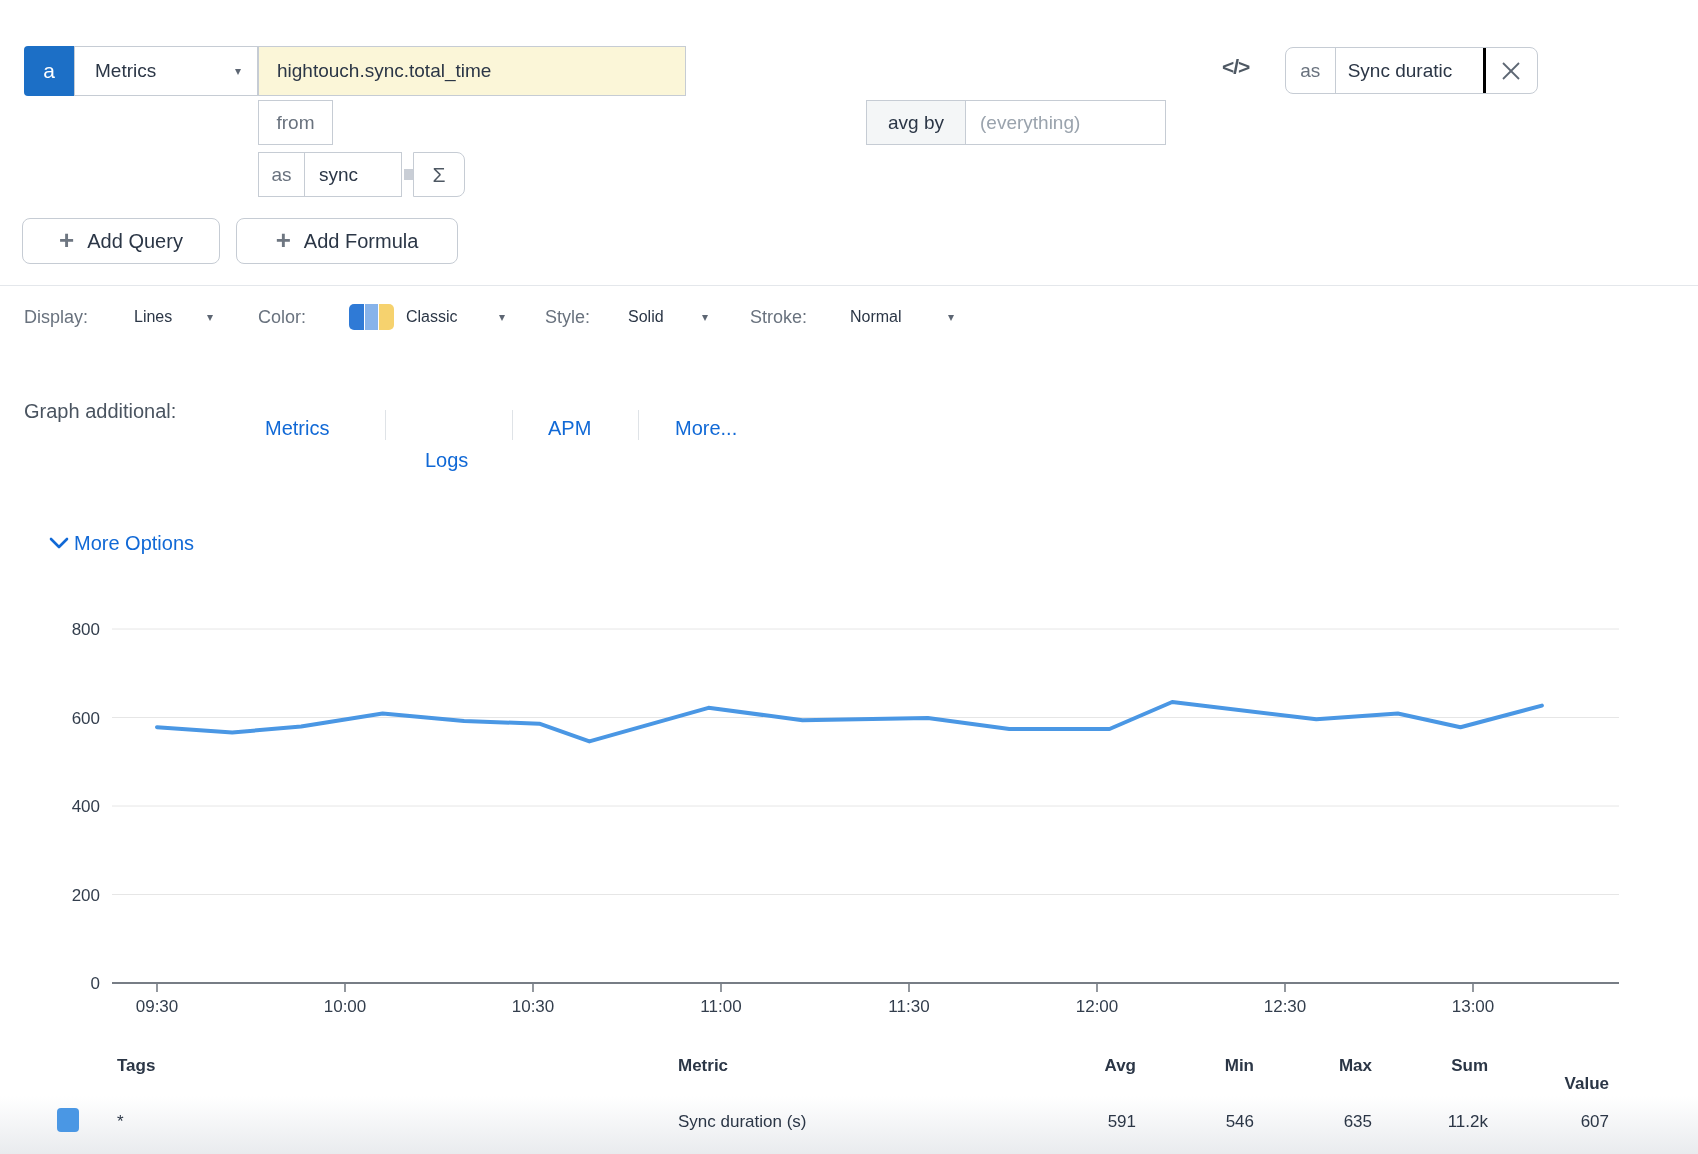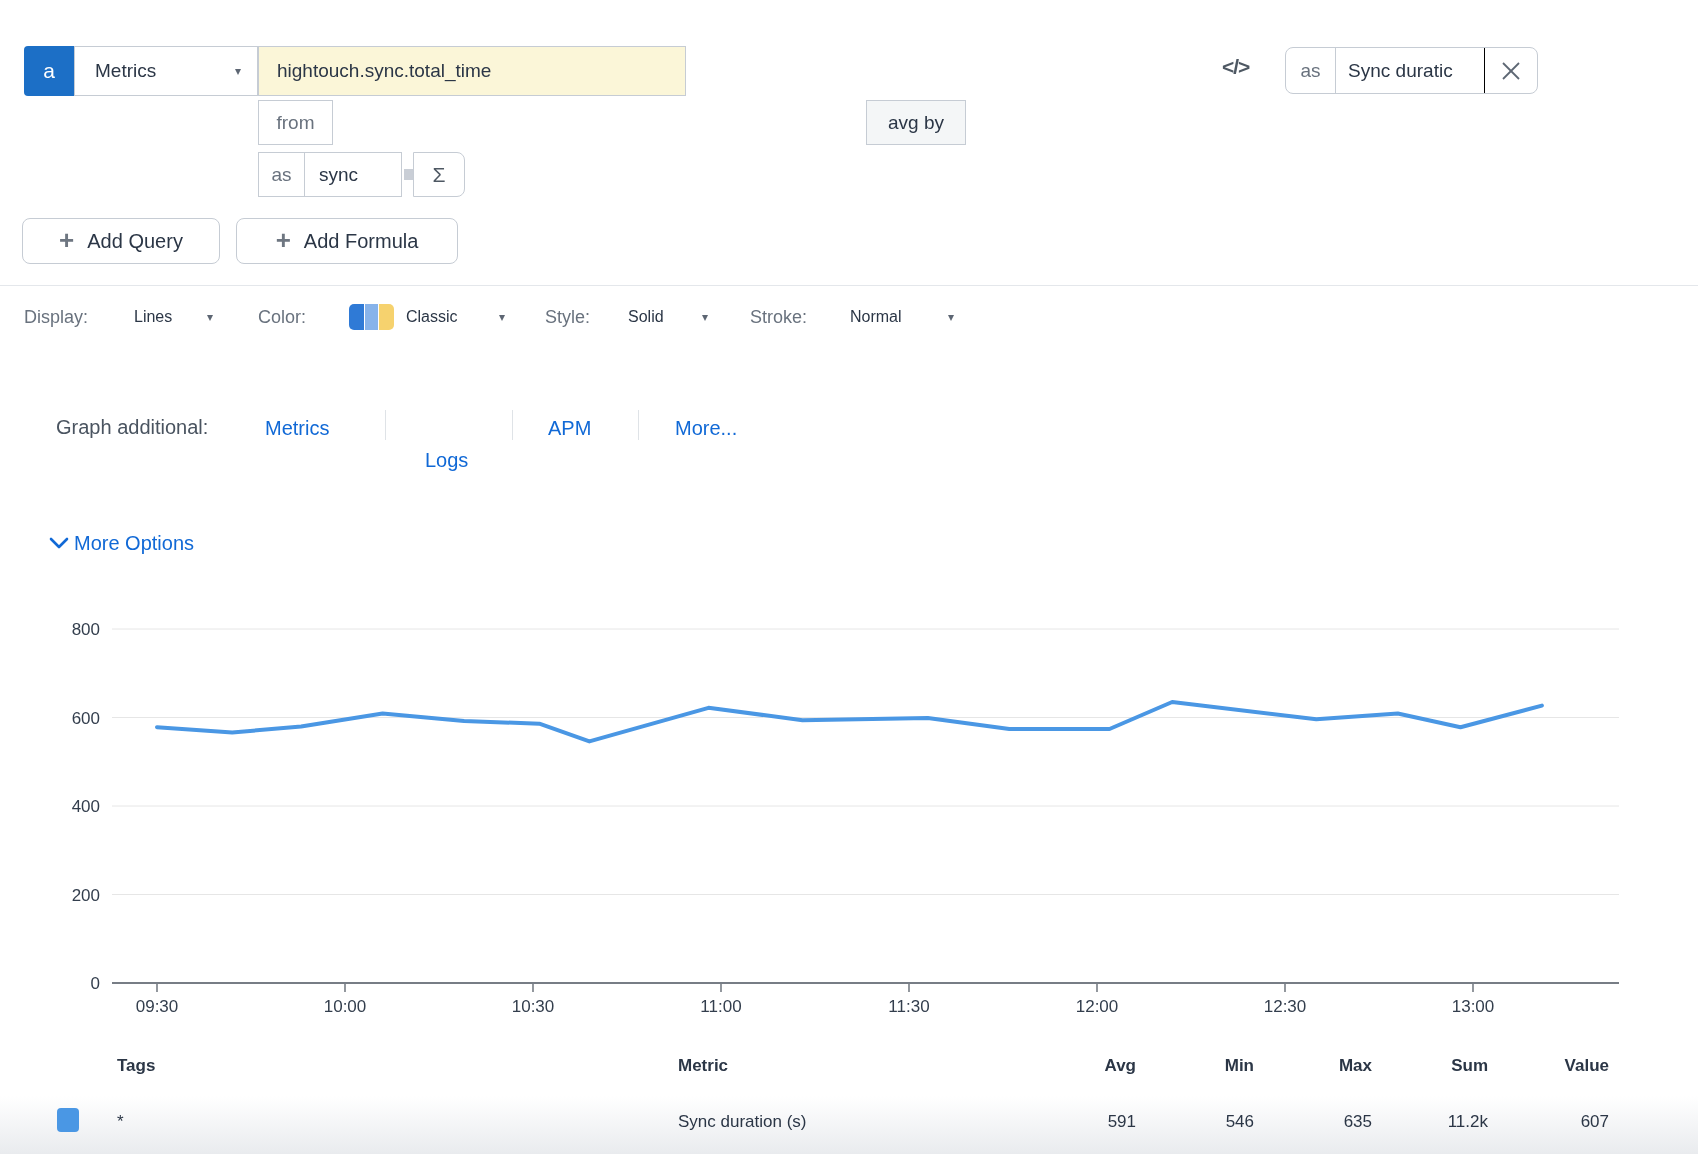--- a/index.html
+++ b/index.html
@@ -43,36 +43,39 @@
   <div class="abs cell" style="left:258px;top:46px;width:428px;height:50px;background:#fbf6d8;padding-left:18px;">
     <span class="qtext">hightouch.sync.total_time</span>
   </div>
 
   <div class="abs" style="left:1222px;top:55px;font-size:21px;font-weight:700;color:#4e5863;letter-spacing:-1px;">&lt;/&gt;</div>
 
   <div class="abs" style="left:1285px;top:47px;width:253px;height:47px;display:flex;border:1px solid #c6ccd4;border-radius:8px;overflow:hidden;background:#fff;">
     <div style="width:52px;display:flex;align-items:center;justify-content:center;border-right:1px solid #c6ccd4;">
       <span class="qtext glabel">as</span>
     </div>
-    <div class="nowrapclip" style="width:144px;display:flex;align-items:center;padding-left:12px;border-right:1px solid #000000;">
+    <div class="nowrapclip" style="width:144px;display:flex;align-items:center;padding-left:12px;border-right:3px solid #000000;">
       <span class="qtext">Sync duratic</span>
     </div>
     <div style="width:55px;display:flex;align-items:center;justify-content:center;">
       <svg width="22" height="22" viewBox="0 0 22 22">
         <line x1="3" y1="3" x2="19" y2="19" stroke="#5d6673" stroke-width="1.8"></line>
         <line x1="19" y1="3" x2="3" y2="19" stroke="#5d6673" stroke-width="1.8"></line>
       </svg>
     </div>
   </div>
 
   <div class="abs cell" style="left:258px;top:100px;width:75px;height:45px;justify-content:center;">
     <span class="qtext glabel">from</span>
   </div>
   <div class="abs cell" style="left:866px;top:100px;width:100px;height:45px;justify-content:center;background:#f4f6f7;">
     <span class="qtext">avg by</span>
+  </div>
+  <div class="abs cell" style="left:965px;top:100px;width:201px;height:45px;padding-left:14px;">
+    <span class="qtext" style="color:#9aa3ad;">(everything)</span>
   </div>
 
   <div class="abs cell" style="left:258px;top:152px;width:47px;height:45px;justify-content:center;">
     <span class="qtext glabel">as</span>
   </div>
   <div class="abs cell" style="left:304px;top:152px;width:98px;height:45px;padding-left:14px;">
     <span class="qtext">sync</span>
   </div>
   <div class="abs" style="left:404px;top:169px;width:9px;height:11px;background:#c9ced6;"></div>
   <div class="abs cell" style="left:413px;top:152px;width:52px;height:45px;justify-content:center;border-radius:0 8px 8px 0;">
@@ -104,21 +107,21 @@
   <span class="abs caret" style="left:499px;top:311px;">▾</span>
 
   <span class="abs dlabel" style="left:545px;top:303px;">Style:</span>
   <span class="abs dvalue" style="left:628px;top:303px;">Solid</span>
   <span class="abs caret" style="left:702px;top:311px;">▾</span>
 
   <span class="abs dlabel" style="left:750px;top:303px;">Stroke:</span>
   <span class="abs dvalue" style="left:850px;top:303px;">Normal</span>
   <span class="abs caret" style="left:948px;top:311px;">▾</span>
 
-  <span class="abs" style="left:24px;top:412px;font-size:20px;color:#4a5460;line-height:30px;margin-left:32px;">Graph additional:</span>
+  <span class="abs" style="left:24px;top:396px;font-size:20px;color:#4a5460;line-height:30px;">Graph additional:</span>
   <span class="abs link" style="left:265px;top:413px;">Metrics</span>
   <div class="abs vsep" style="left:385px;top:410px;height:30px;"></div>
   <span class="abs link" style="left:425px;top:413px;margin-top:32px;">Logs</span>
   <div class="abs vsep" style="left:512px;top:410px;height:30px;"></div>
   <span class="abs link" style="left:548px;top:413px;">APM</span>
   <div class="abs vsep" style="left:638px;top:410px;height:30px;"></div>
   <span class="abs link" style="left:675px;top:413px;">More...</span>
 
   <div class="abs" style="left:48px;top:528px;display:flex;align-items:center;gap:4px;">
     <svg width="22" height="16" viewBox="0 0 22 16">
@@ -160,21 +163,21 @@
   <div class="abs" style="left:0;top:1096px;width:1698px;height:58px;z-index:0;
        background:linear-gradient(to bottom, rgba(234,236,238,0), #e9ebee);"></div>
 
   <div class="abs" style="left:0;top:1048px;width:1522px;height:106px;z-index:1;">
     <span class="abs legend-h" style="left:117px;top:6px;">Tags</span>
     <span class="abs legend-h" style="left:678px;top:6px;">Metric</span>
     <span class="abs legend-h right" style="left:1036px;top:6px;width:100px;">Avg</span>
     <span class="abs legend-h right" style="left:1154px;top:6px;width:100px;">Min</span>
     <span class="abs legend-h right" style="left:1272px;top:6px;width:100px;">Max</span>
     <span class="abs legend-h right" style="left:1380px;top:6px;width:108px;">Sum</span>
-    <span class="abs legend-h right" style="left:1501px;top:6px;width:108px;">Value</span>
+    <span class="abs legend-h right" style="left:1501px;top:24px;width:108px;">Value</span>
 
     <div>
       <div id="legend-swatch" class="abs" style="left: 57px; top: 60px; width: 22px; height: 24px; border-radius: 4px; background: rgb(74, 151, 228);"></div>
       <span class="abs legend-v" style="left:117px;top:62px;">*</span>
       <span class="abs legend-v" style="left:678px;top:62px;">Sync duration (s)</span>
       <span class="abs legend-v right" style="left:1036px;top:62px;width:100px;">591</span>
       <span class="abs legend-v right" style="left:1154px;top:62px;width:100px;">546</span>
       <span class="abs legend-v right" style="left:1272px;top:62px;width:100px;">635</span>
       <span class="abs legend-v right" style="left:1380px;top:62px;width:108px;">11.2k</span>
       <span class="abs legend-v right" style="left:1501px;top:62px;width:108px;">607</span>

